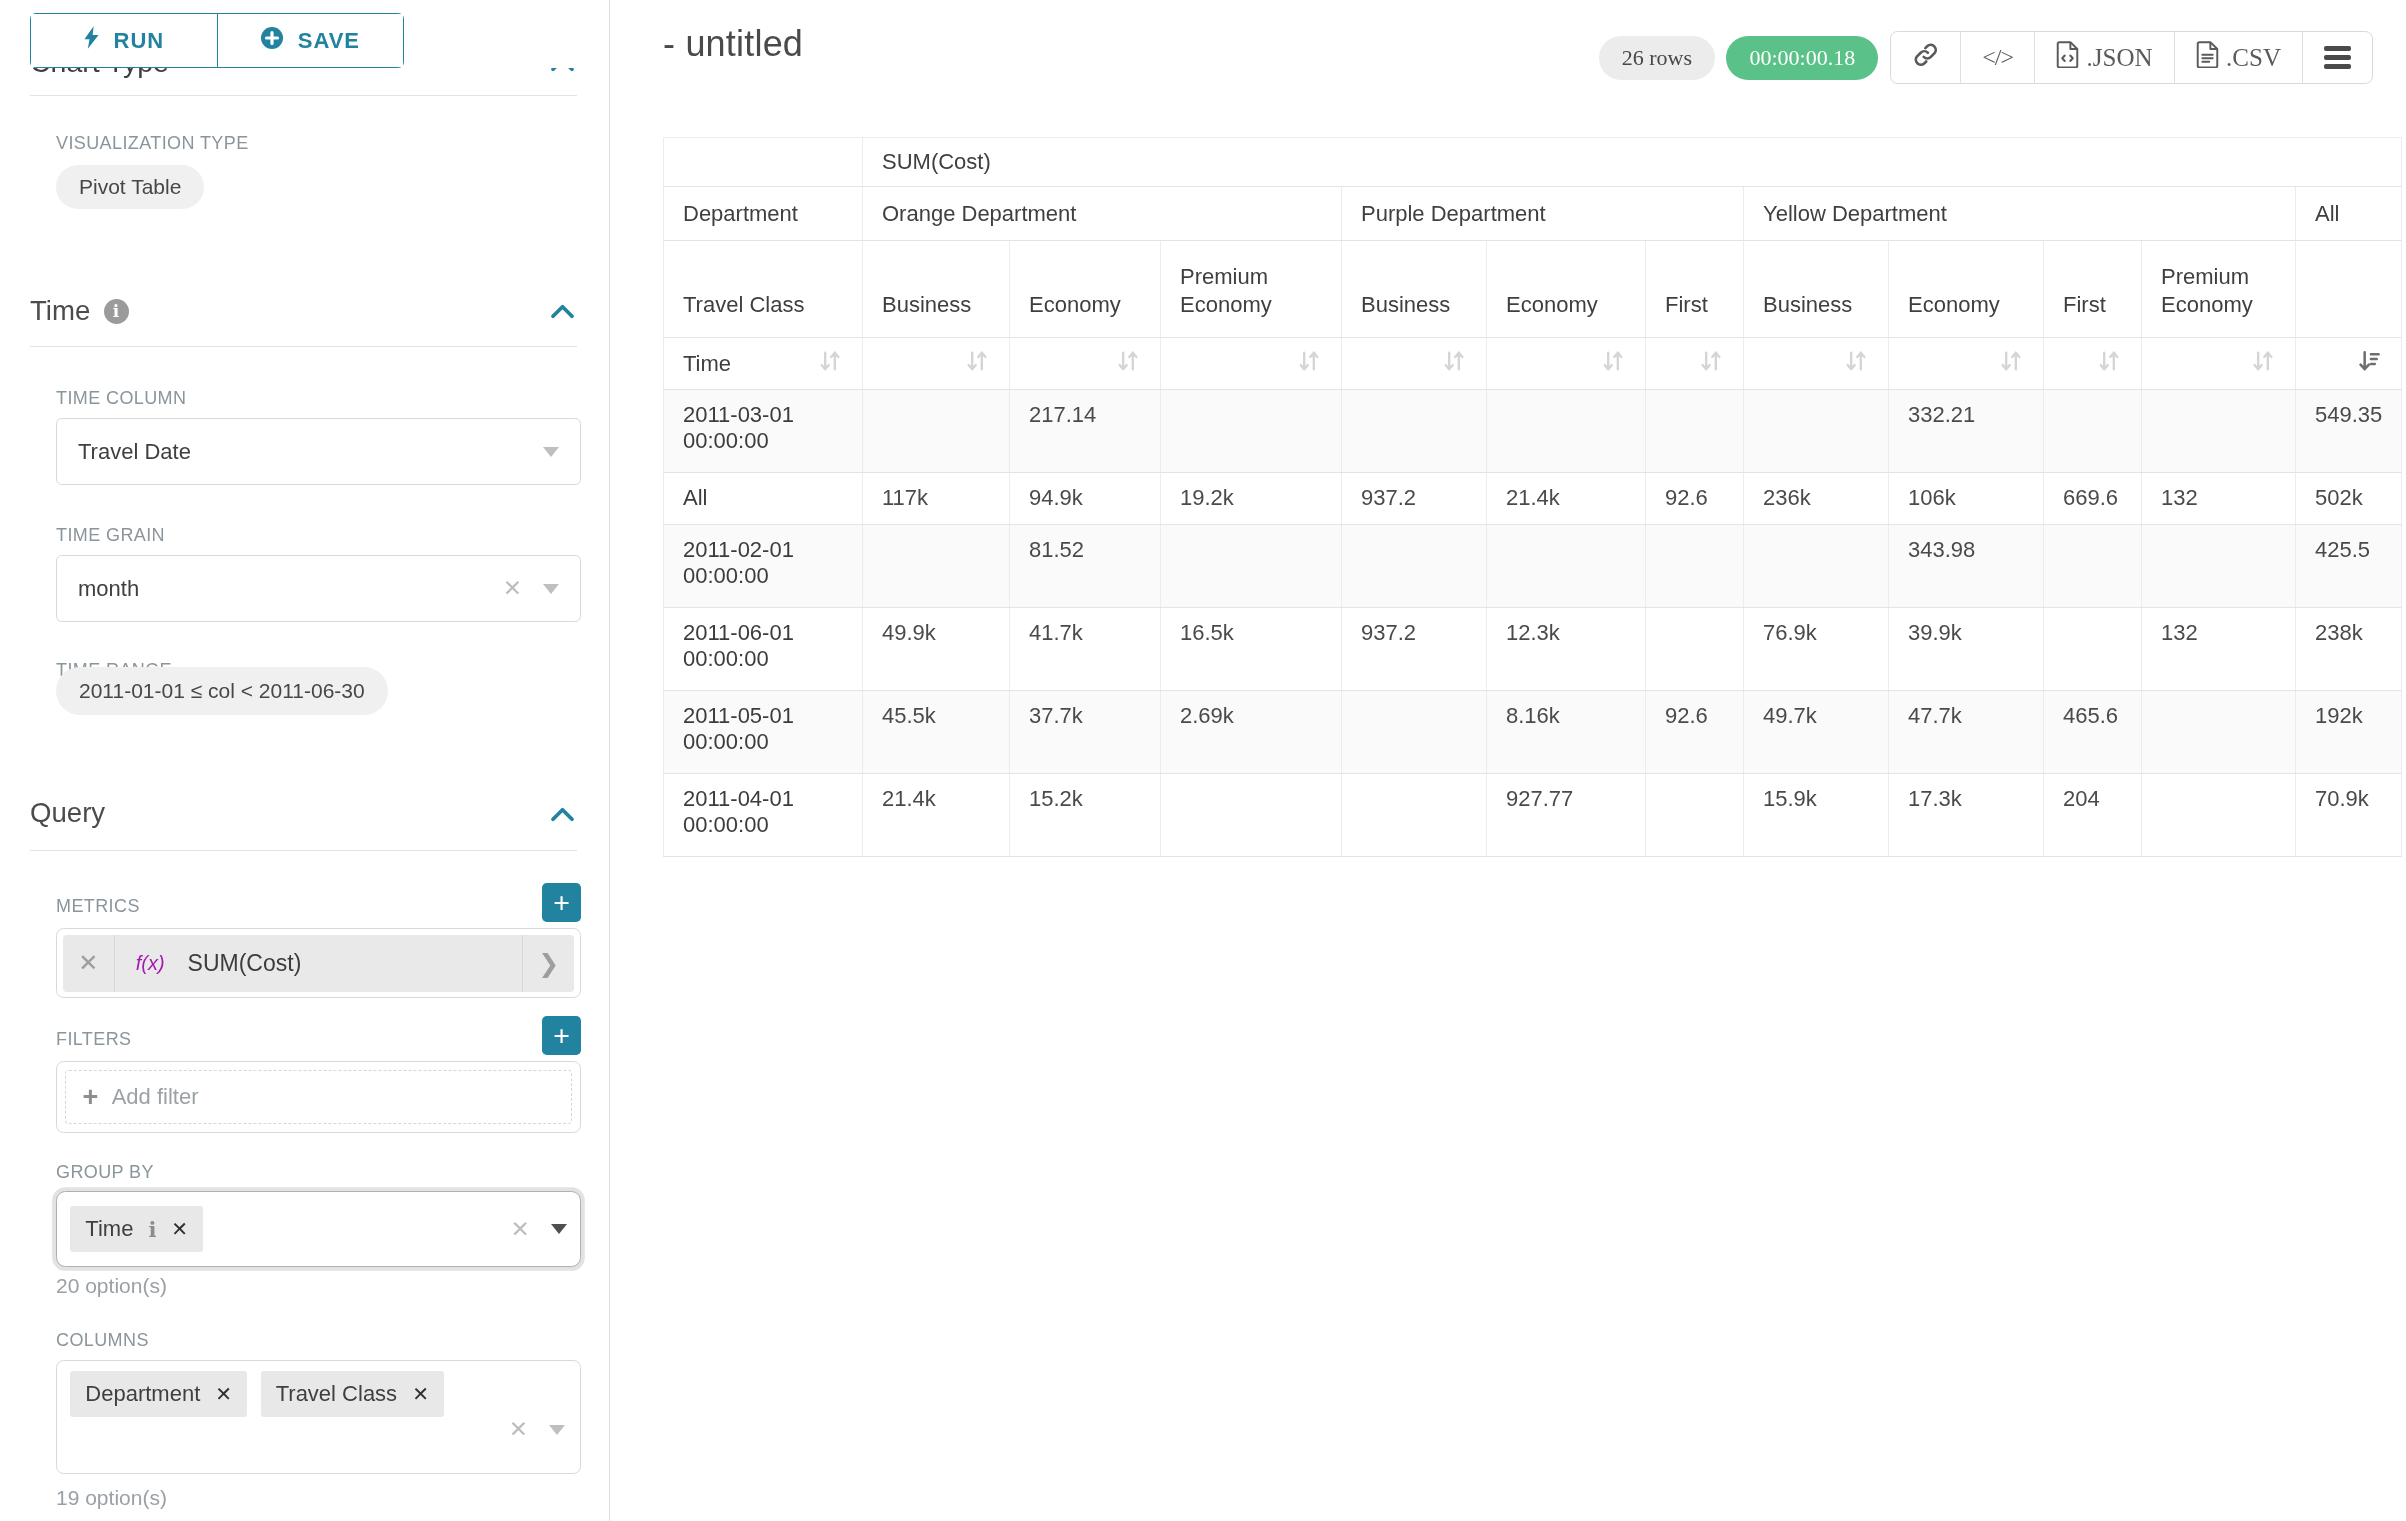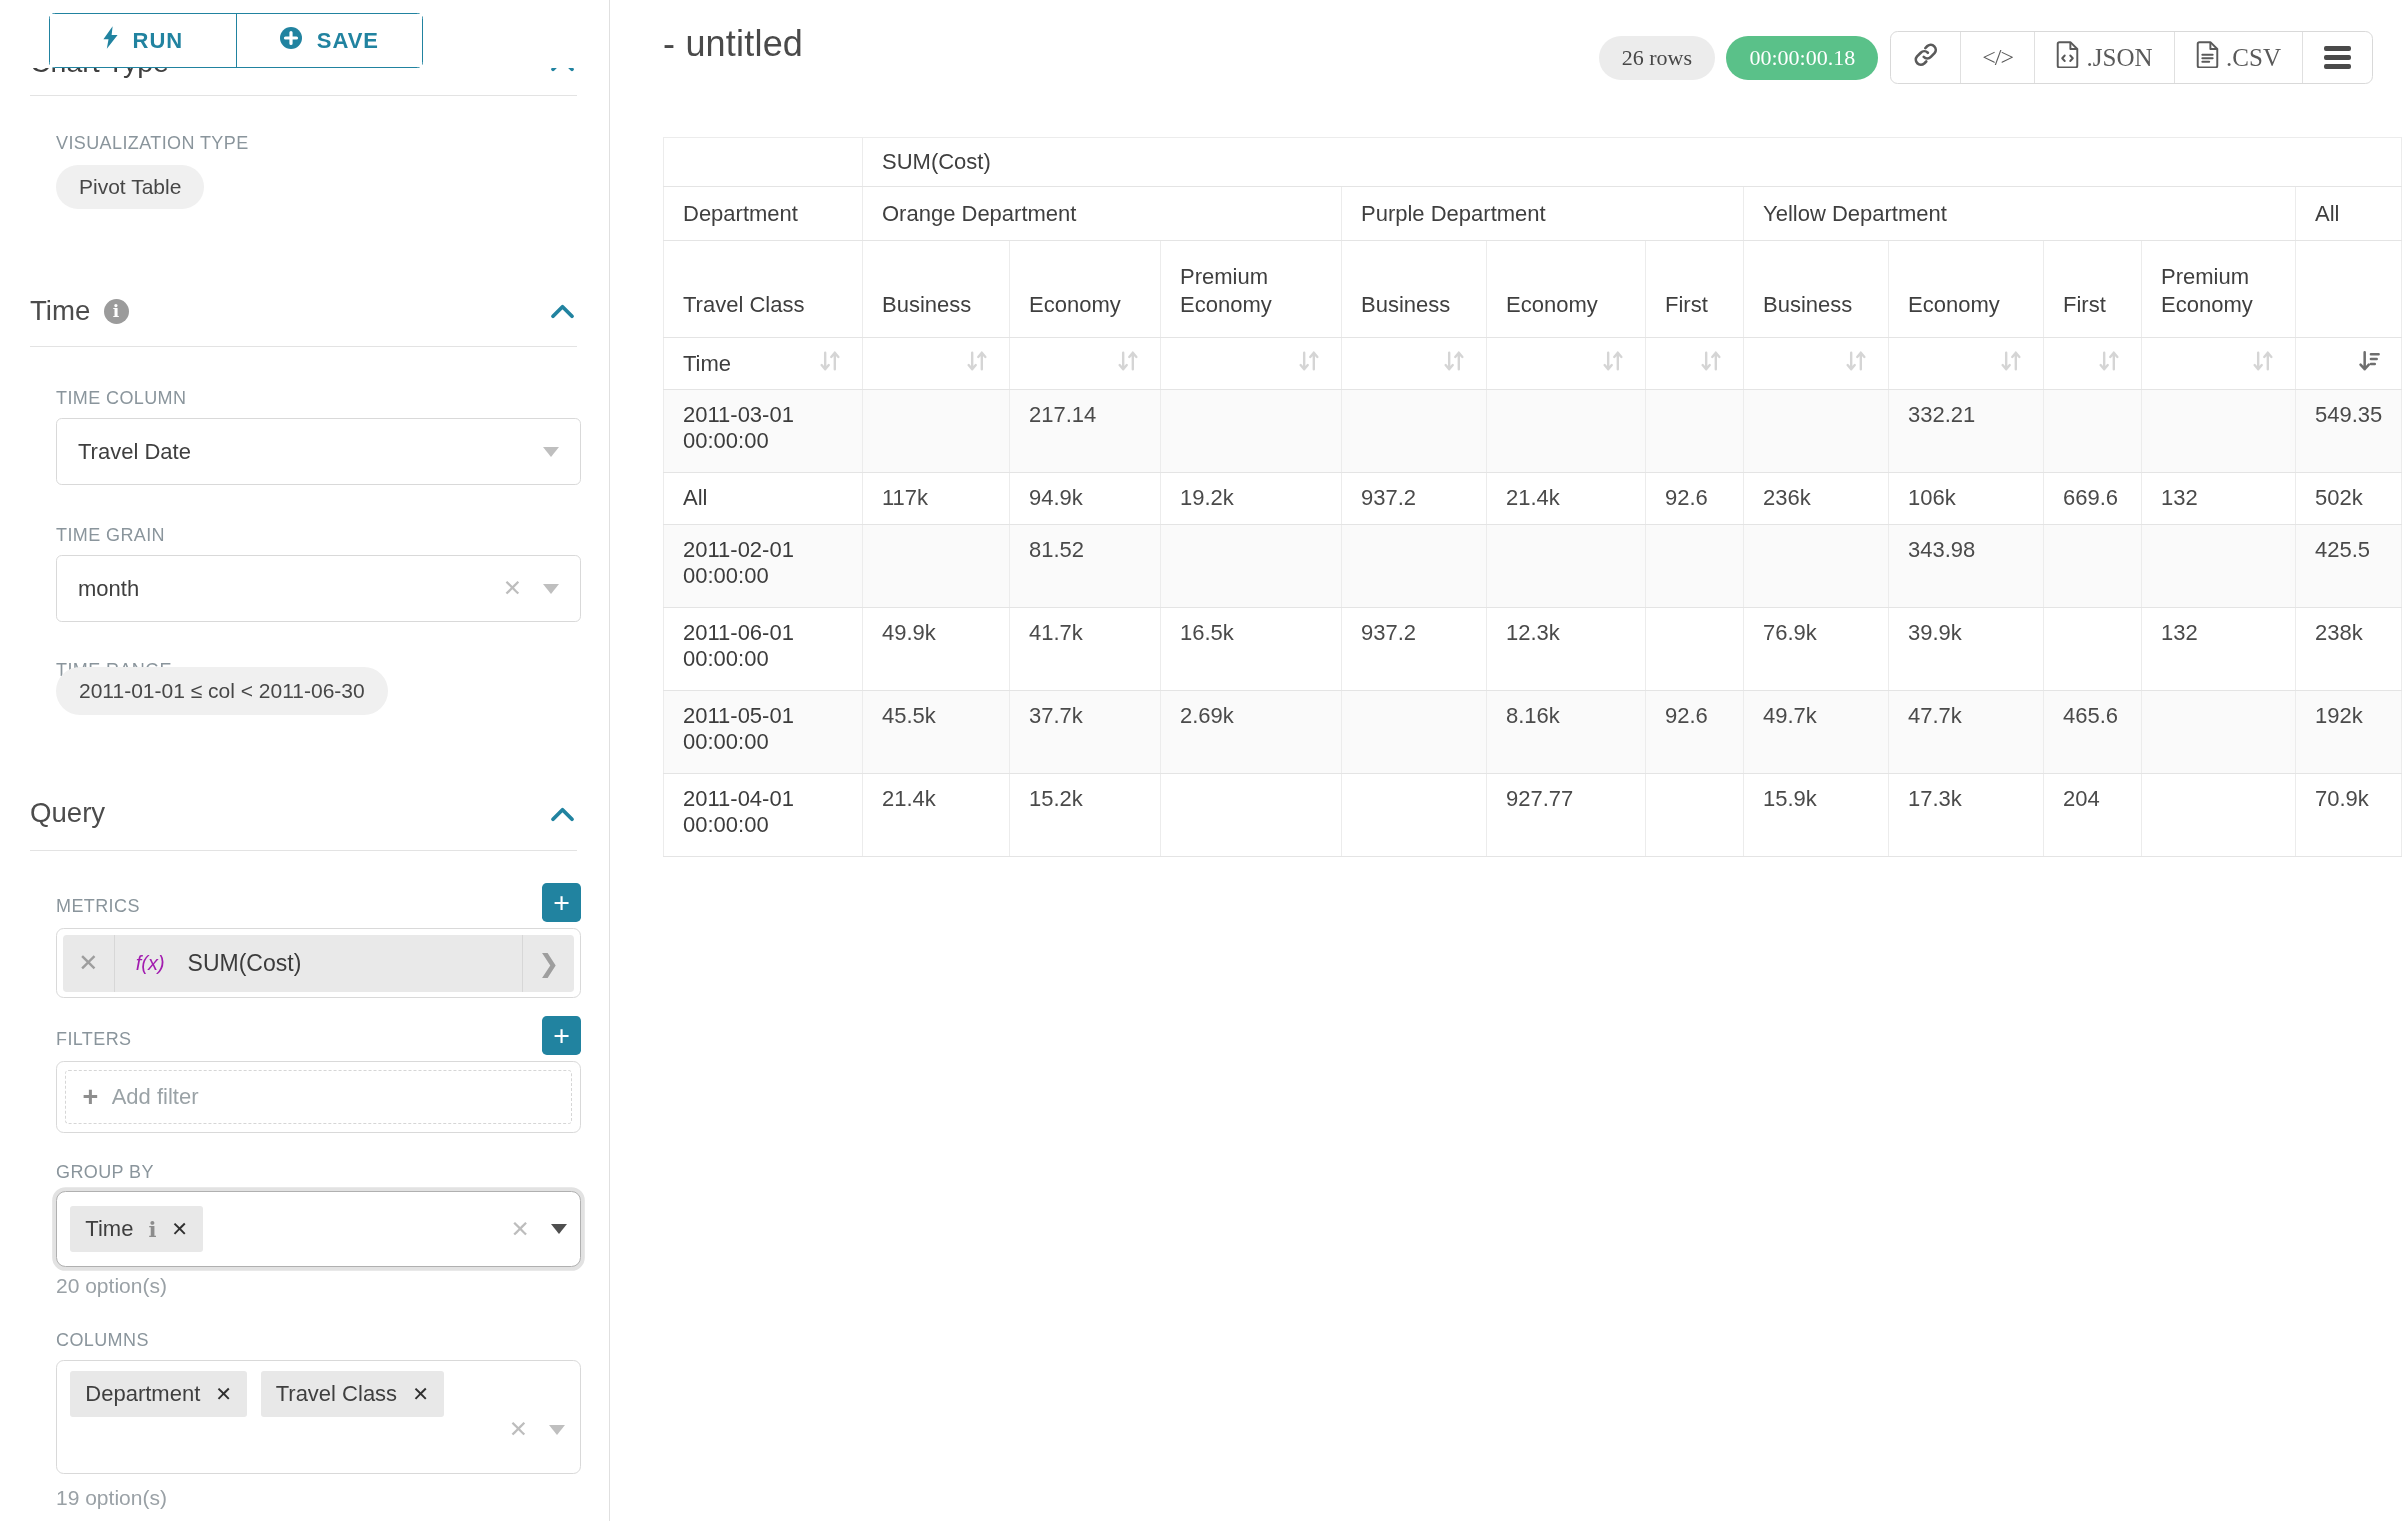--- a/index.html
+++ b/index.html
@@ -5,21 +5,21 @@
   html,body{margin:0;padding:0;background:#fff;}
   body{width:2406px;height:1522px;overflow:hidden;position:relative;
        font-family:"Liberation Sans","DejaVu Sans",sans-serif;color:#4a4a4a;}
 
   
   .sidebar{position:absolute;left:0;top:0;width:609px;height:1522px;background:#fff;}
   .v-divider{position:absolute;left:609px;top:0;width:1px;height:1522px;background:#e0e0e0;}
 
   .topbar{position:absolute;left:0;top:0;width:609px;height:68px;background:#fff;z-index:2;}
   .btn-group{position:absolute;left:30px;top:13.3px;width:374px;height:55px;
-             border:1.9px solid #2183a0;border-radius:5.7px;display:flex;background:#fff;box-sizing:border-box;margin-left:19px;}
+             border:1.9px solid #2183a0;border-radius:5.7px;display:flex;background:#fff;box-sizing:border-box;}
   .tb-btn{flex:1;display:flex;align-items:center;justify-content:center;gap:13.3px;
           color:#2183a0;font-size:22px;font-weight:700;letter-spacing:1px;cursor:pointer;background:#fff;border:none;}
   .tb-btn.save{border-left:1.9px solid #2183a0;}
 
   .clipped-heading{position:absolute;left:30px;top:46px;font-size:28.5px;color:#3f3f3f;z-index:1;white-space:nowrap;}
   .clipped-chevron{position:absolute;left:550px;top:55px;z-index:1;}
 
   .hr{position:absolute;left:30px;width:547px;height:0;border-top:1px solid #e3e3e3;}
 
   .side-label{position:absolute;left:56px;font-size:18px;letter-spacing:0.4px;color:#8a959c;}

